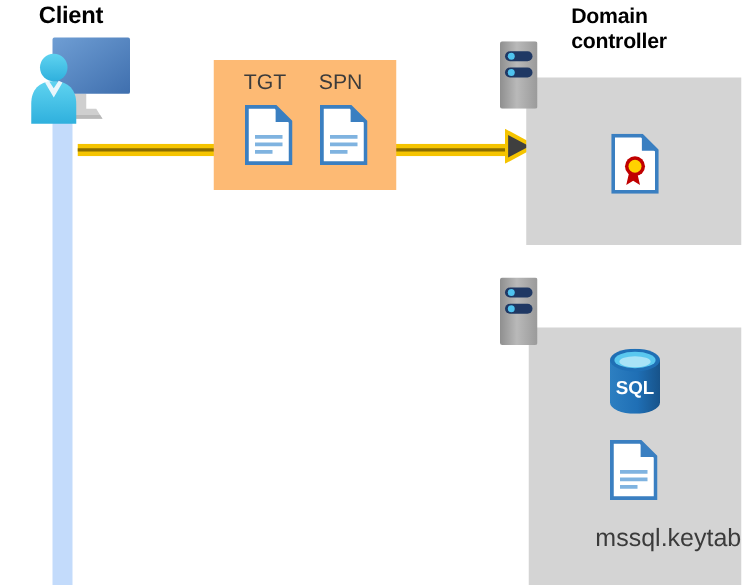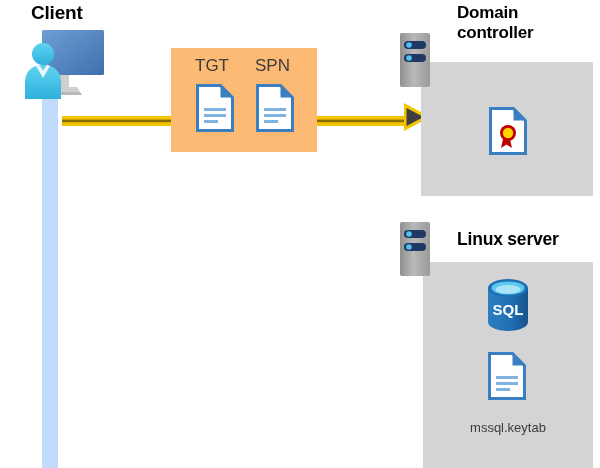--- a/index.html
+++ b/index.html
@@ -49,22 +49,22 @@
   
   .panel{background:#d4d4d4;}
   #dc-panel{left:421px;top:62px;width:172px;height:134px;}
   #linux-panel{left:423px;top:262px;width:170px;height:206px;}
 
   
   #cert-icon{left:489px;top:107px;width:38px;height:48px;}
   #sql-icon{left:484px;top:279px;width:48px;height:52px;}
   #keytab-icon{left:488px;top:352px;width:38px;height:48px;}
   #keytab-label{
-    left:423px;top:420px;width:170px;text-align:center;
-    font-size:13px;color:#3b3b3b;
+    left:423px;top:420px;width:170px;text-align:right;
+    font-size:20px;color:#3b3b3b;
   }
 </style>
 </head>
 <body>
 
 <div class="stage">
 
   <div class="abs title" id="client-title">Client</div>
 
   <div class="abs" id="client-lifeline"></div>
@@ -163,21 +163,20 @@
       <path d="M1.5 1.5 h23 l12 12 v33 h-35 z" fill="#ffffff" stroke="#3a7fc1" stroke-width="3"></path>
       <path d="M24.5 1.5 v12 h12 z" fill="#3a7fc1"></path>
       <path d="M15 28 l-3 13 l5.5 -3.5 l5.5 3.5 l-3 -13 z" fill="#c00000"></path>
       <circle cx="19" cy="26" r="8" fill="#c00000"></circle>
       <circle cx="19" cy="26" r="5.2" fill="#ffd200"></circle>
     </svg>
   </div>
 
   <div class="abs panel" id="linux-panel"></div>
 
-  <div class="abs title" id="linux-title">Linux server</div>
 
   <div class="abs rack" id="linux-rack">
     <svg width="30" height="54" viewBox="0 0 30 54" xmlns="http://www.w3.org/2000/svg">
       <defs>
         <linearGradient id="rk2" x1="0" y1="0" x2="1" y2="0">
           <stop offset="0%" stop-color="#8f8f8f"></stop>
           <stop offset="45%" stop-color="#b9b9b9"></stop>
           <stop offset="100%" stop-color="#9a9a9a"></stop>
         </linearGradient>
       </defs>

